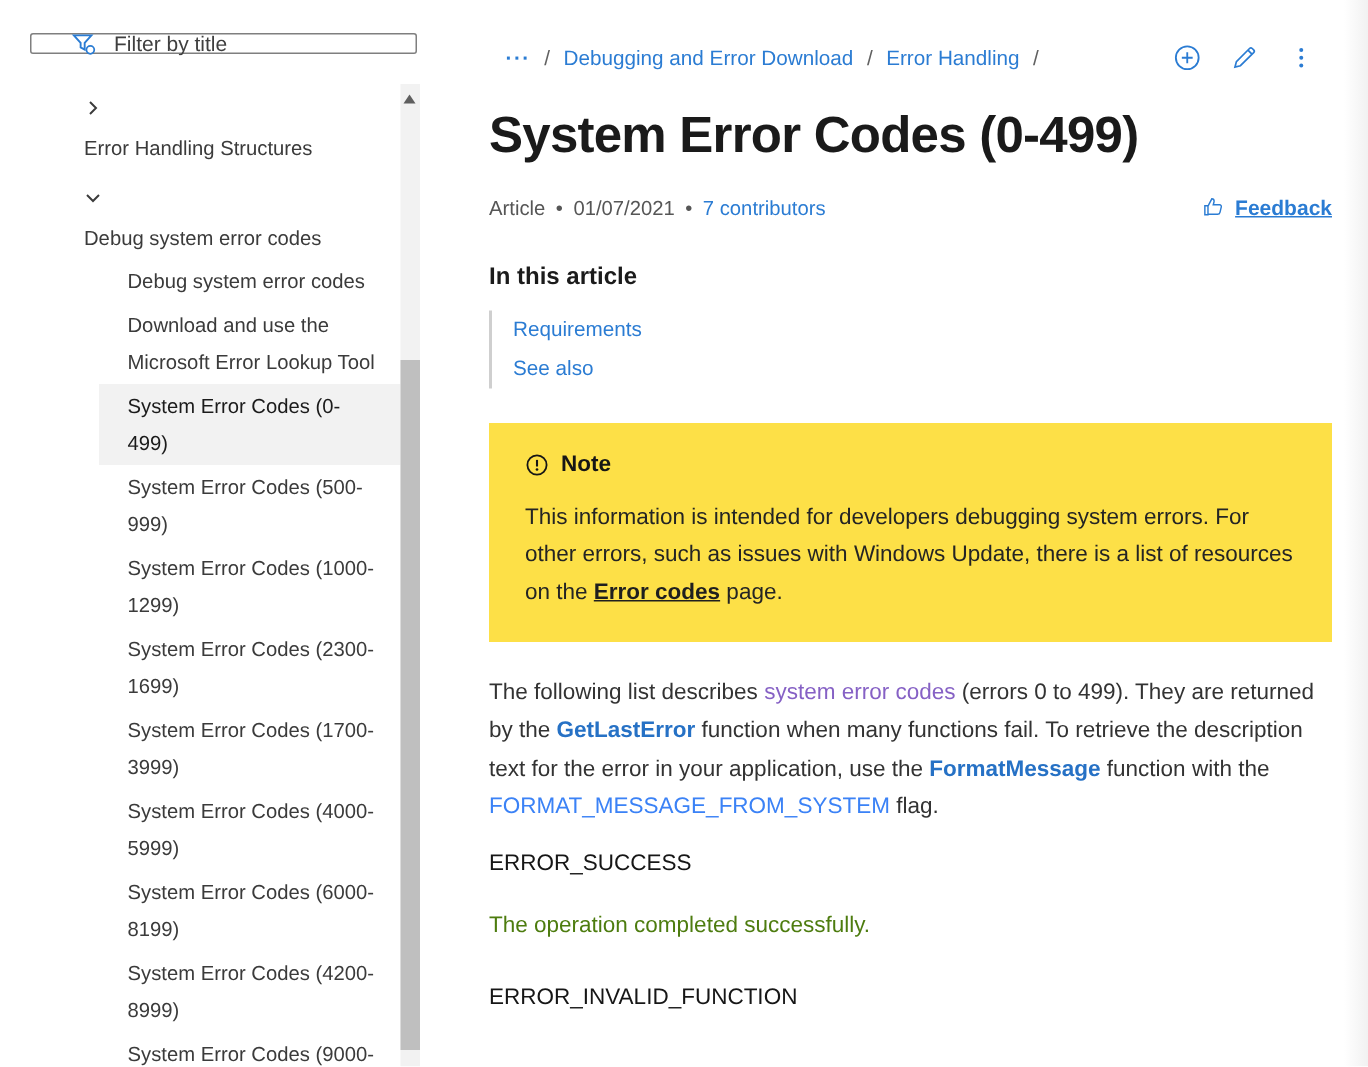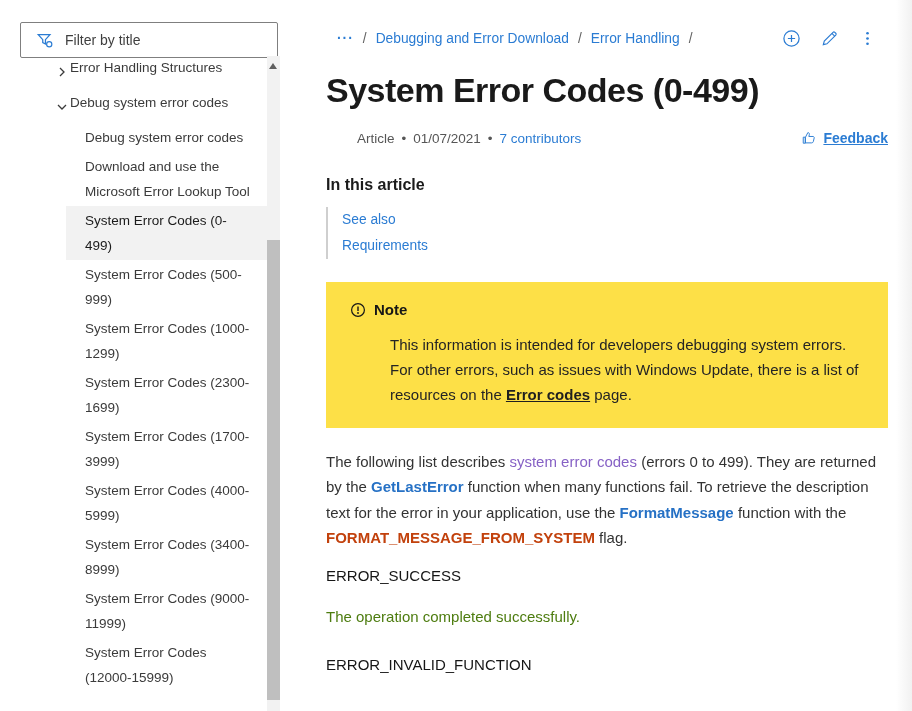--- a/index.html
+++ b/index.html
@@ -7,33 +7,33 @@
   body {
     width:912px; height:711px; overflow:hidden; background:#fff;
     font-family:"Liberation Sans", sans-serif; color:#333;
     position:relative;
   }
   .app { position:relative; width:912px; height:711px; }
 
   
   .sidebar { position:absolute; left:0; top:0; width:310px; height:711px; }
   .filterbox {
-    position:absolute; left:20px; top:22px; width:258px; height:36px;
+    position:absolute; left:20px; top:22px; width:258px; height:14px;
     border:1px solid #7f7f7f; border-radius:2px; background:#fff;
-    display:flex; align-items:center; gap:9px; padding:0 15px;
+    display:flex; align-items:center; gap:9px; padding:0 26px;
   }
   .filterbox svg { flex:none; }
   .filterbox input {
     border:none; outline:none; width:100%; font-size:14px;
     font-family:"Liberation Sans", sans-serif; color:#1b1b1b; background:transparent;
   }
   .filterbox input::placeholder { color:#3f3f3f; opacity:1; }
 
   .toc { position:absolute; top:53px; left:0; width:267px; font-size:13.5px; color:#3b3b3b; }
-  .toc-item { line-height:25px; padding:2px 16px; cursor:pointer; }
+  .toc-item { line-height:25px; padding:2px 16px; cursor:pointer;flex-direction:column; }
   .toc-expandable { display:flex; padding-left:56px; }
   .toc-expandable .chev { flex:none; width:14px; padding-top:6px; }
   .toc-leaf { margin-left:66px; padding-left:19px; }
   .toc-leaf.selected { background:#f2f2f2; color:#1b1b1b; }
 
   .toc-scrollbar {
     position:absolute; left:267px; top:56px; width:13px; height:655px;
     background:#f2f2f2;
   }
   .toc-scroll-up {
@@ -55,42 +55,42 @@
   .breadcrumb .sep { color:#616161; }
   .breadcrumb a { color:#2b7cd3; text-decoration:none; cursor:pointer; }
 
   .page-actions { position:absolute; top:29px; right:11px; display:flex; gap:19px; align-items:center; }
   .page-actions .act { cursor:pointer; display:flex; }
 
   h1.title {
     margin:0; font-size:34px; line-height:44px; font-weight:600;
     letter-spacing:-0.5px; color:#1a1a1a;
   }
-  .meta { margin-top:18px; display:flex; align-items:center; gap:7px; font-size:13.5px; color:#565656;margin-left:31px; }
+  .meta { margin-top:18px; display:flex; align-items:center; gap:7px; font-size:13.5px; color:#565656; }
   .meta .dot { color:#565656; }
   .meta a.contributors { color:#2b7cd3; text-decoration:none; cursor:pointer; }
   .feedback { margin-left:auto; display:flex; align-items:center; gap:6px; color:#2b7cd3;
               font-size:14px; font-weight:600; cursor:pointer;text-decoration:underline; }
 
   h2.in-article { margin:30px 0 0; font-size:16px; font-weight:600; color:#1b1b1b; }
   .minitoc { margin-top:13px; border-left:2px solid #cfcfcf; padding-left:14px; }
   .minitoc a { display:block; line-height:26px; font-size:13.8px; color:#2b7cd3;
                text-decoration:none; cursor:pointer; }
 
   .note {
     margin-top:23px; background:#fde047; border-radius:0; padding:19px 24px 21px;
   }
   .note-head { display:flex; align-items:center; gap:8px; font-size:15px; font-weight:600; color:#161616; }
-  .note-body { margin-top:14px; font-size:15px; line-height:25px; color:#242424;margin-left:40px; }
+  .note-body { margin-top:14px; font-size:15px; line-height:25px; color:#242424; }
   .note-body .link-dark { font-weight:bold; text-decoration:underline; color:#1f1f1f; cursor:pointer; }
 
   .intro { margin:21px 0 0; font-size:15px; line-height:25.3px; color:#333; }
   .intro .link-visited { color:#8661c5; cursor:pointer; }
   .intro .link-code { color:#2671c5; font-weight:bold; cursor:pointer; }
-  .intro .bold { font-weight:bold; color:#c2410c; }
+  .intro .bold { font-weight:normal; color:#3b82f6; }
 
   .entries p { margin:0; font-size:15px; line-height:21px; }
   .entry-name { margin-top:15px !important; font-weight:normal; color:#161616; }
   .entry-name + .entry-name, .entry-desc + .entry-name { margin-top:27px !important; }
   .entry-value { margin-top:21px !important; color:#333; }
   .entry-desc  { margin-top:20px !important; color:#4d7c0f; }
 
   .edge-fade {
     position:absolute; right:0; top:0; width:16px; height:711px; pointer-events:none;
     background:linear-gradient(to right, rgba(120,120,120,0) 0%, rgba(120,120,120,0.10) 100%);
@@ -123,21 +123,22 @@
           <span>Debug system error codes</span>
         </div>
         <div class="toc-item toc-leaf"><span>Debug system error codes</span></div>
         <div class="toc-item toc-leaf"><span>Download and use the Microsoft Error Lookup Tool</span></div>
         <div class="toc-item toc-leaf selected"><span>System Error Codes (0-499)</span></div>
         <div class="toc-item toc-leaf"><span>System Error Codes (500-999)</span></div>
         <div class="toc-item toc-leaf"><span>System Error Codes (1000-1299)</span></div>
         <div class="toc-item toc-leaf"><span>System Error Codes (2300-1699)</span></div>
         <div class="toc-item toc-leaf"><span>System Error Codes (1700-3999)</span></div>
         <div class="toc-item toc-leaf"><span>System Error Codes (4000-5999)</span></div>
-        <div class="toc-item toc-leaf"><span>System Error Codes (3400-8999)</span></div>
+        <div class="toc-item toc-leaf"><span>System Error Codes (6000-8199)</span></div>
+        <div class="toc-item toc-leaf"><span>System Error Codes (4200-8999)</span></div>
         <div class="toc-item toc-leaf"><span>System Error Codes (9000-11999)</span></div>
         <div class="toc-item toc-leaf"><span>System Error Codes (12000-15999)</span></div>
       </nav>
     <div class="toc-scrollbar">
       <div class="toc-scroll-up"></div>
       <div class="toc-thumb"></div>
     </div>
   </aside>
 
   <main class="main">
@@ -185,22 +186,22 @@
         <svg width="16" height="16" viewBox="0 0 20 20">
           <path d="M2.8 9h2.6v7.5H2.8zM5.4 16V9.4l3.2-6.2c1 0 1.9.8 1.9 1.9 0 .3 0 .5-.1.8l-.6 2.2h5.3c.9 0 1.6.9 1.4 1.8l-1.1 4.6c-.2 1-1.1 1.6-2.1 1.6H5.4z" fill="none" stroke="#2b7cd3" stroke-width="1.2"></path>
         </svg>
         <span>Feedback</span>
       </span>
     </div>
 
     <h2 class="in-article">In this article</h2>
 
     <div class="minitoc">
+        <a>Requirements</a>
         <a>See also</a>
-        <a>Requirements</a>
       </div>
 
     <div class="note">
       <div class="note-head">
         <svg width="16" height="16" viewBox="0 0 16 16">
           <circle cx="8" cy="8" r="6.4" fill="none" stroke="#161616" stroke-width="1.2"></circle>
           <path d="M8 4.6v4.4" stroke="#161616" stroke-width="1.4"></path>
           <circle cx="8" cy="11" r="0.9" fill="#161616"></circle>
         </svg>
         <span>Note</span>

